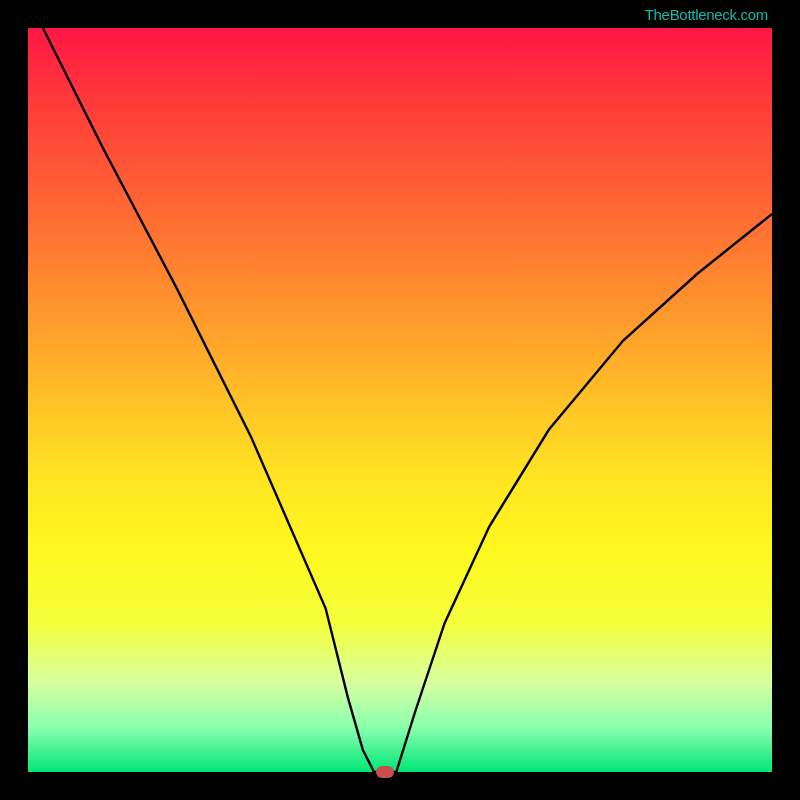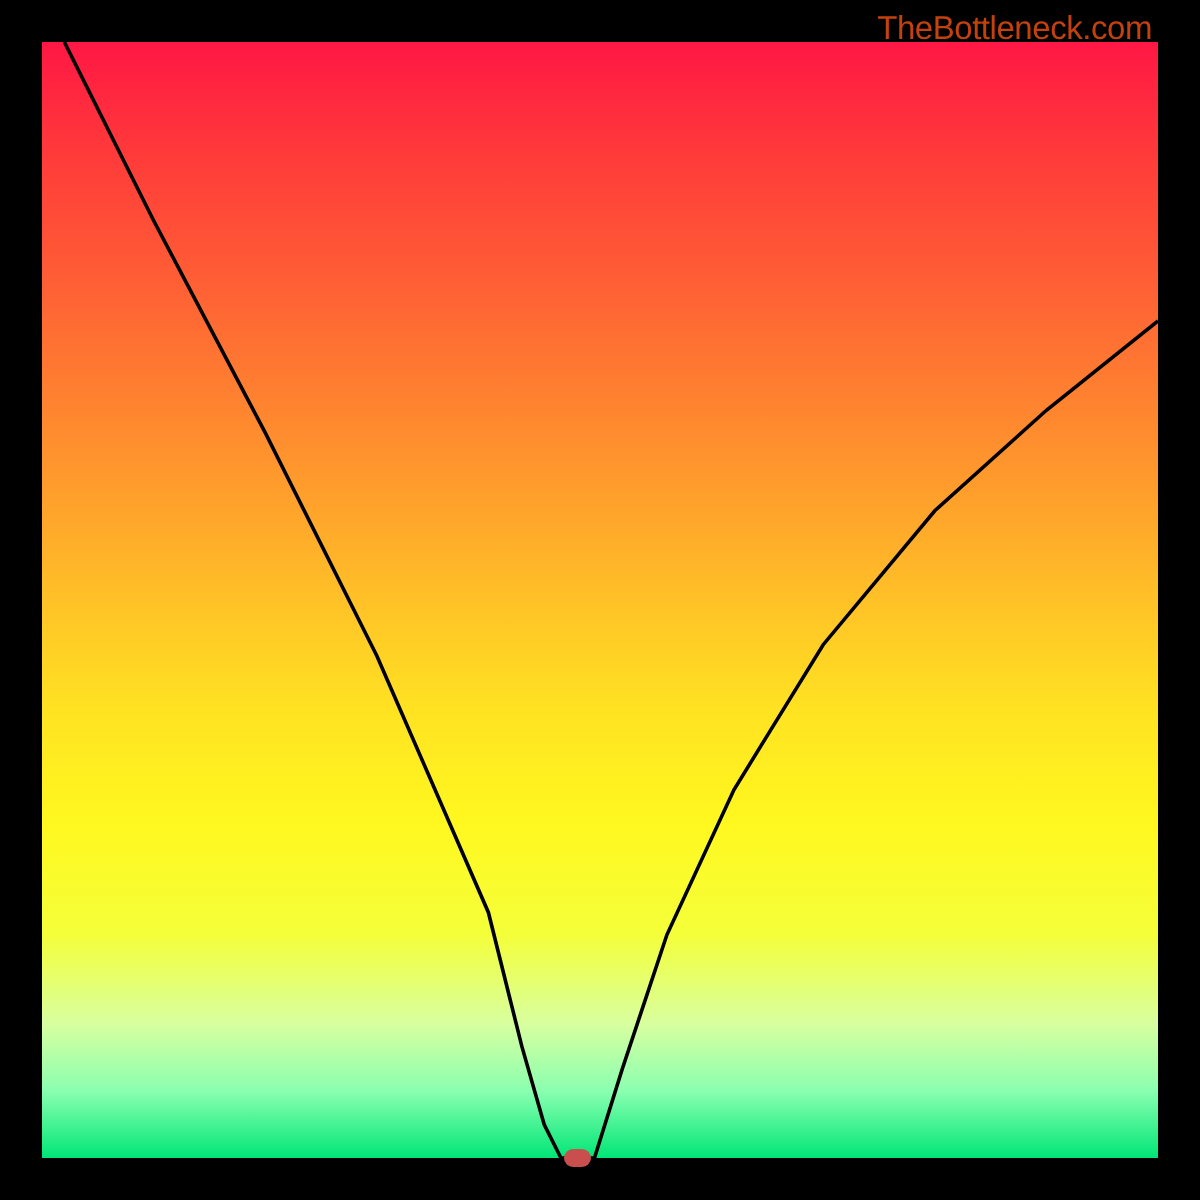--- a/index.html
+++ b/index.html
@@ -22,22 +22,22 @@
       #fff81f 70%,
       #f4ff3a 80%,
       #d8ffa0 88%,
       #8affb0 94%,
       #00e676 100%);
   }
   .watermark {
     position: absolute;
     top: 6px;
     right: 32px;
-    color: #c2410c;
-    font-size: 22px;
+    color: #14b8a6;
+    font-size: 15px;
     font-weight: 500;
     letter-spacing: -0.3px;
   }
   .curve-svg {
     position: absolute;
     left: 0; top: 0;
     width: 744px; height: 744px;
     pointer-events: none;
   }
   .curve-path { fill: none; stroke: #000000; stroke-width: 2.4; }

